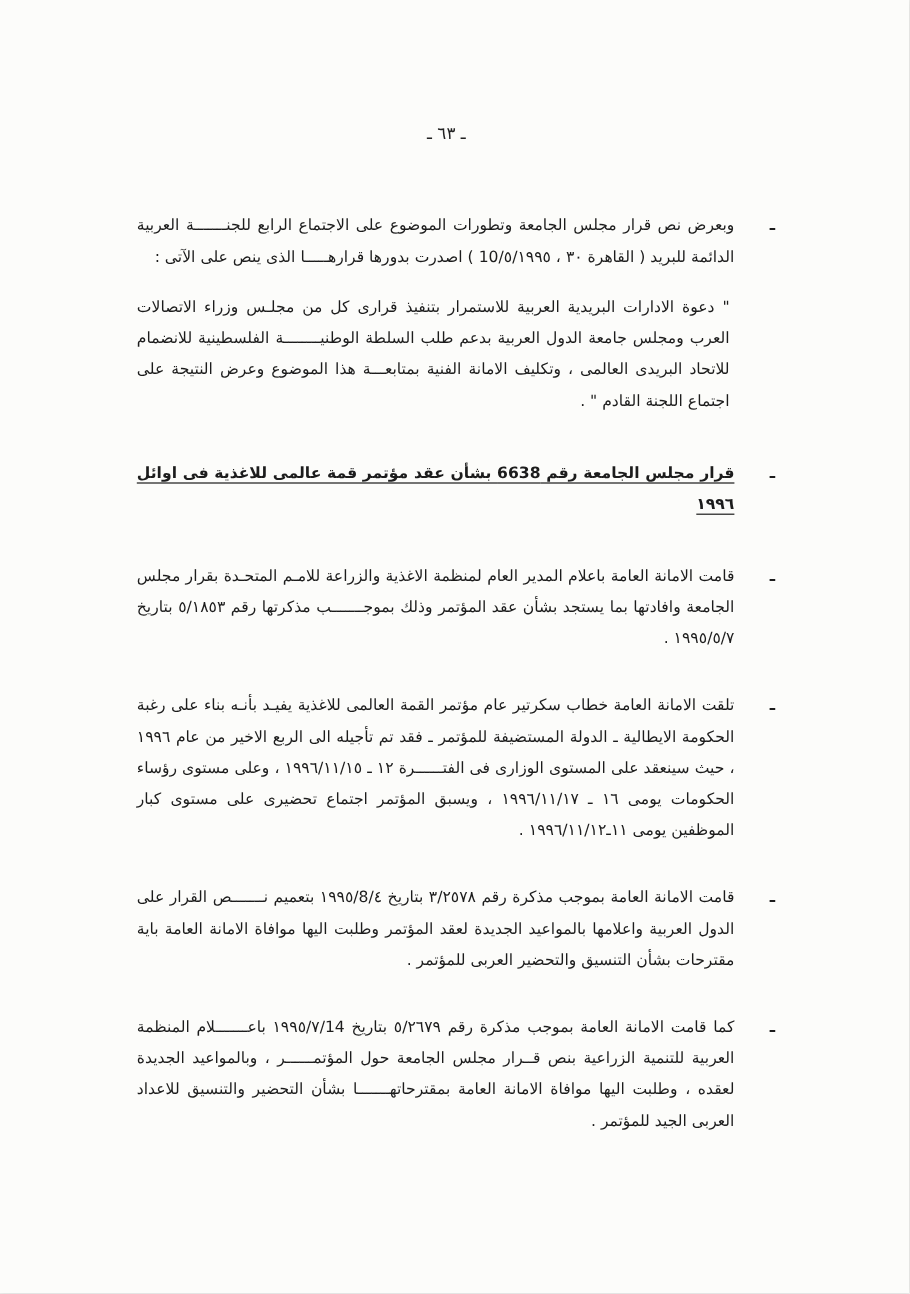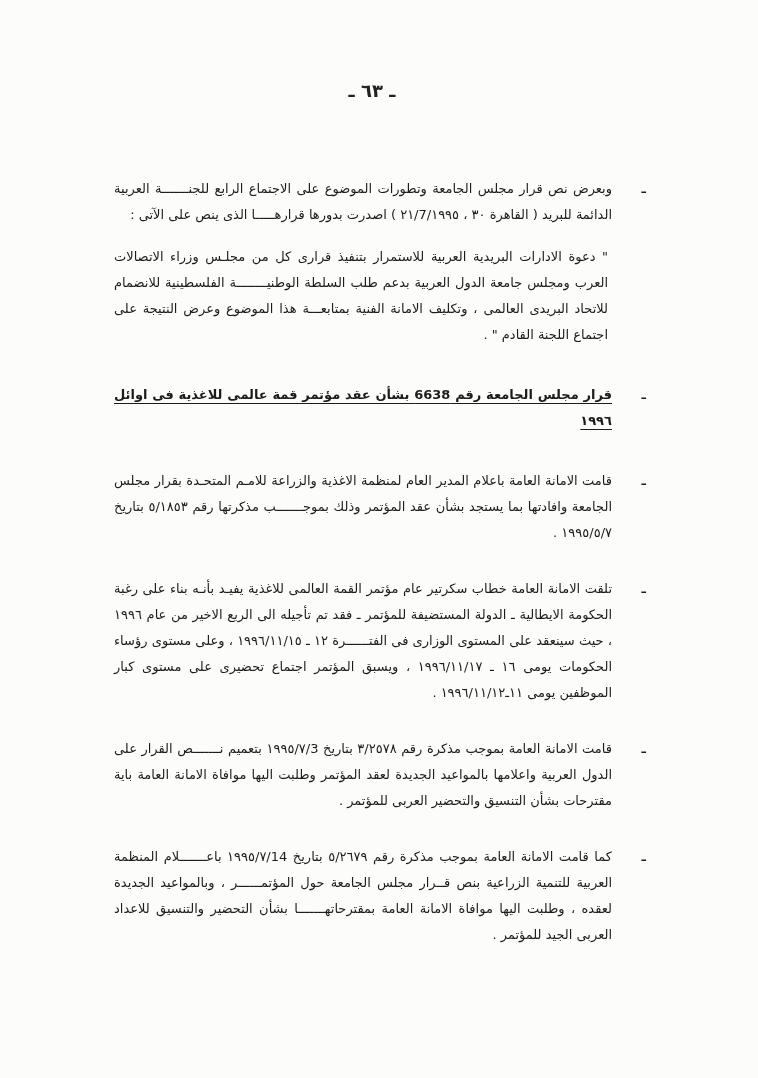--- a/index.html
+++ b/index.html
@@ -14,28 +14,27 @@
     margin: 0 auto;
     background: #fcfcfa;
     box-shadow: 0 0 6px rgba(0,0,0,0.25);
     font-family: "DejaVu Sans", sans-serif;
     color: #1c1c1c;
     direction: rtl;
     overflow: hidden;
   }
   .page-number {
     position: absolute;
-    top: 80px;
+    top: 104px;
     left: 0;
     right: 14px;
     text-align: center;
-    font-size: 18px;
+    font-size: 14px;
     letter-spacing: 2px;
     color: #222;
-    font-weight: bold;
   }
   .content {
     position: absolute;
     top: 176px;
     right: 112px;
     width: 532px;
   }
   .para {
     display: flex;
     direction: rtl;
@@ -79,40 +78,40 @@
 </head>
 <body>
 
 <div class="page">
   <div class="page-number">ـ  ٦٣  ـ</div>
 
   <div class="content">
 
   <div class="para normal">
         <span class="marker">ـ</span>
-        <div class="text">وبعرض نص قرار مجلس الجامعة وتطورات الموضوع على الاجتماع الرابع للجنـــــــة العربية الدائمة للبريد ( القاهرة ٣٠ ، ٢١/7/١٩٩٥ ) اصدرت بدورها قرارهـــــا الذى ينص على الآتى :</div>
+        <div class="text">وبعرض نص قرار مجلس الجامعة وتطورات الموضوع على الاجتماع الرابع للجنـــــــة العربية الدائمة للبريد ( القاهرة ٣٠ ، 10/٥/١٩٩٥ ) اصدرت بدورها قرارهـــــا الذى ينص على الآتى :</div>
       </div>
       <div class="para quote">
         <span class="marker"></span>
         <div class="text">" دعوة الادارات البريدية العربية للاستمرار بتنفيذ قرارى كل من مجلـس وزراء الاتصالات العرب ومجلس جامعة الدول العربية بدعم طلب السلطة الوطنيــــــــة الفلسطينية للانضمام للاتحاد البريدى العالمى ، وتكليف الامانة الفنية بمتابعـــة هذا الموضوع وعرض النتيجة على اجتماع اللجنة القادم " .</div>
       </div>
       <div class="para heading">
         <span class="marker">ـ</span>
         <div class="text">قرار مجلس الجامعة رقم 6638 بشأن عقد مؤتمر قمة عالمى للاغذية فى اوائل ١٩٩٦</div>
       </div>
       <div class="para normal">
         <span class="marker">ـ</span>
         <div class="text">قامت الامانة العامة باعلام المدير العام لمنظمة الاغذية والزراعة للامـم المتحـدة بقرار مجلس الجامعة وافادتها بما يستجد بشأن عقد المؤتمر وذلك بموجـــــــب مذكرتها رقم ٥/١٨٥٣ بتاريخ ١٩٩٥/٥/٧ .</div>
       </div>
       <div class="para normal">
         <span class="marker">ـ</span>
         <div class="text">تلقت الامانة العامة خطاب سكرتير عام مؤتمر القمة العالمى للاغذية يفيـد بأنـه بناء على رغبة الحكومة الايطالية ـ الدولة المستضيفة للمؤتمر ـ فقد تم تأجيله الى الربع الاخير من عام ١٩٩٦ ، حيث سينعقد على المستوى الوزارى فى الفتــــــرة ١٢ ـ ١٩٩٦/١١/١٥ ، وعلى مستوى رؤساء الحكومات يومى ١٦ ـ ١٩٩٦/١١/١٧ ، ويسبق المؤتمر اجتماع تحضيرى على مستوى كبار الموظفين يومى ١١ـ١٩٩٦/١١/١٢ .</div>
       </div>
       <div class="para normal">
         <span class="marker">ـ</span>
-        <div class="text">قامت الامانة العامة بموجب مذكرة رقم ٣/٢٥٧٨ بتاريخ ١٩٩٥/٧/3 بتعميم نـــــــص القرار على الدول العربية واعلامها بالمواعيد الجديدة لعقد المؤتمر وطلبت اليها موافاة الامانة العامة باية مقترحات بشأن التنسيق والتحضير العربى للمؤتمر .</div>
+        <div class="text">قامت الامانة العامة بموجب مذكرة رقم ٣/٢٥٧٨ بتاريخ ١٩٩٥/8/٤ بتعميم نـــــــص القرار على الدول العربية واعلامها بالمواعيد الجديدة لعقد المؤتمر وطلبت اليها موافاة الامانة العامة باية مقترحات بشأن التنسيق والتحضير العربى للمؤتمر .</div>
       </div>
       <div class="para normal">
         <span class="marker">ـ</span>
         <div class="text">كما قامت الامانة العامة بموجب مذكرة رقم ٥/٢٦٧٩ بتاريخ ١٩٩٥/٧/14 باعـــــــلام المنظمة العربية للتنمية الزراعية بنص قــرار مجلس الجامعة حول المؤتمــــــر ، وبالمواعيد الجديدة لعقده ، وطلبت اليها موافاة الامانة العامة بمقترحاتهـــــــا بشأن التحضير والتنسيق للاعداد العربى الجيد للمؤتمر .</div>
       </div>
     </div>
 </div>
 
 </body></html>

